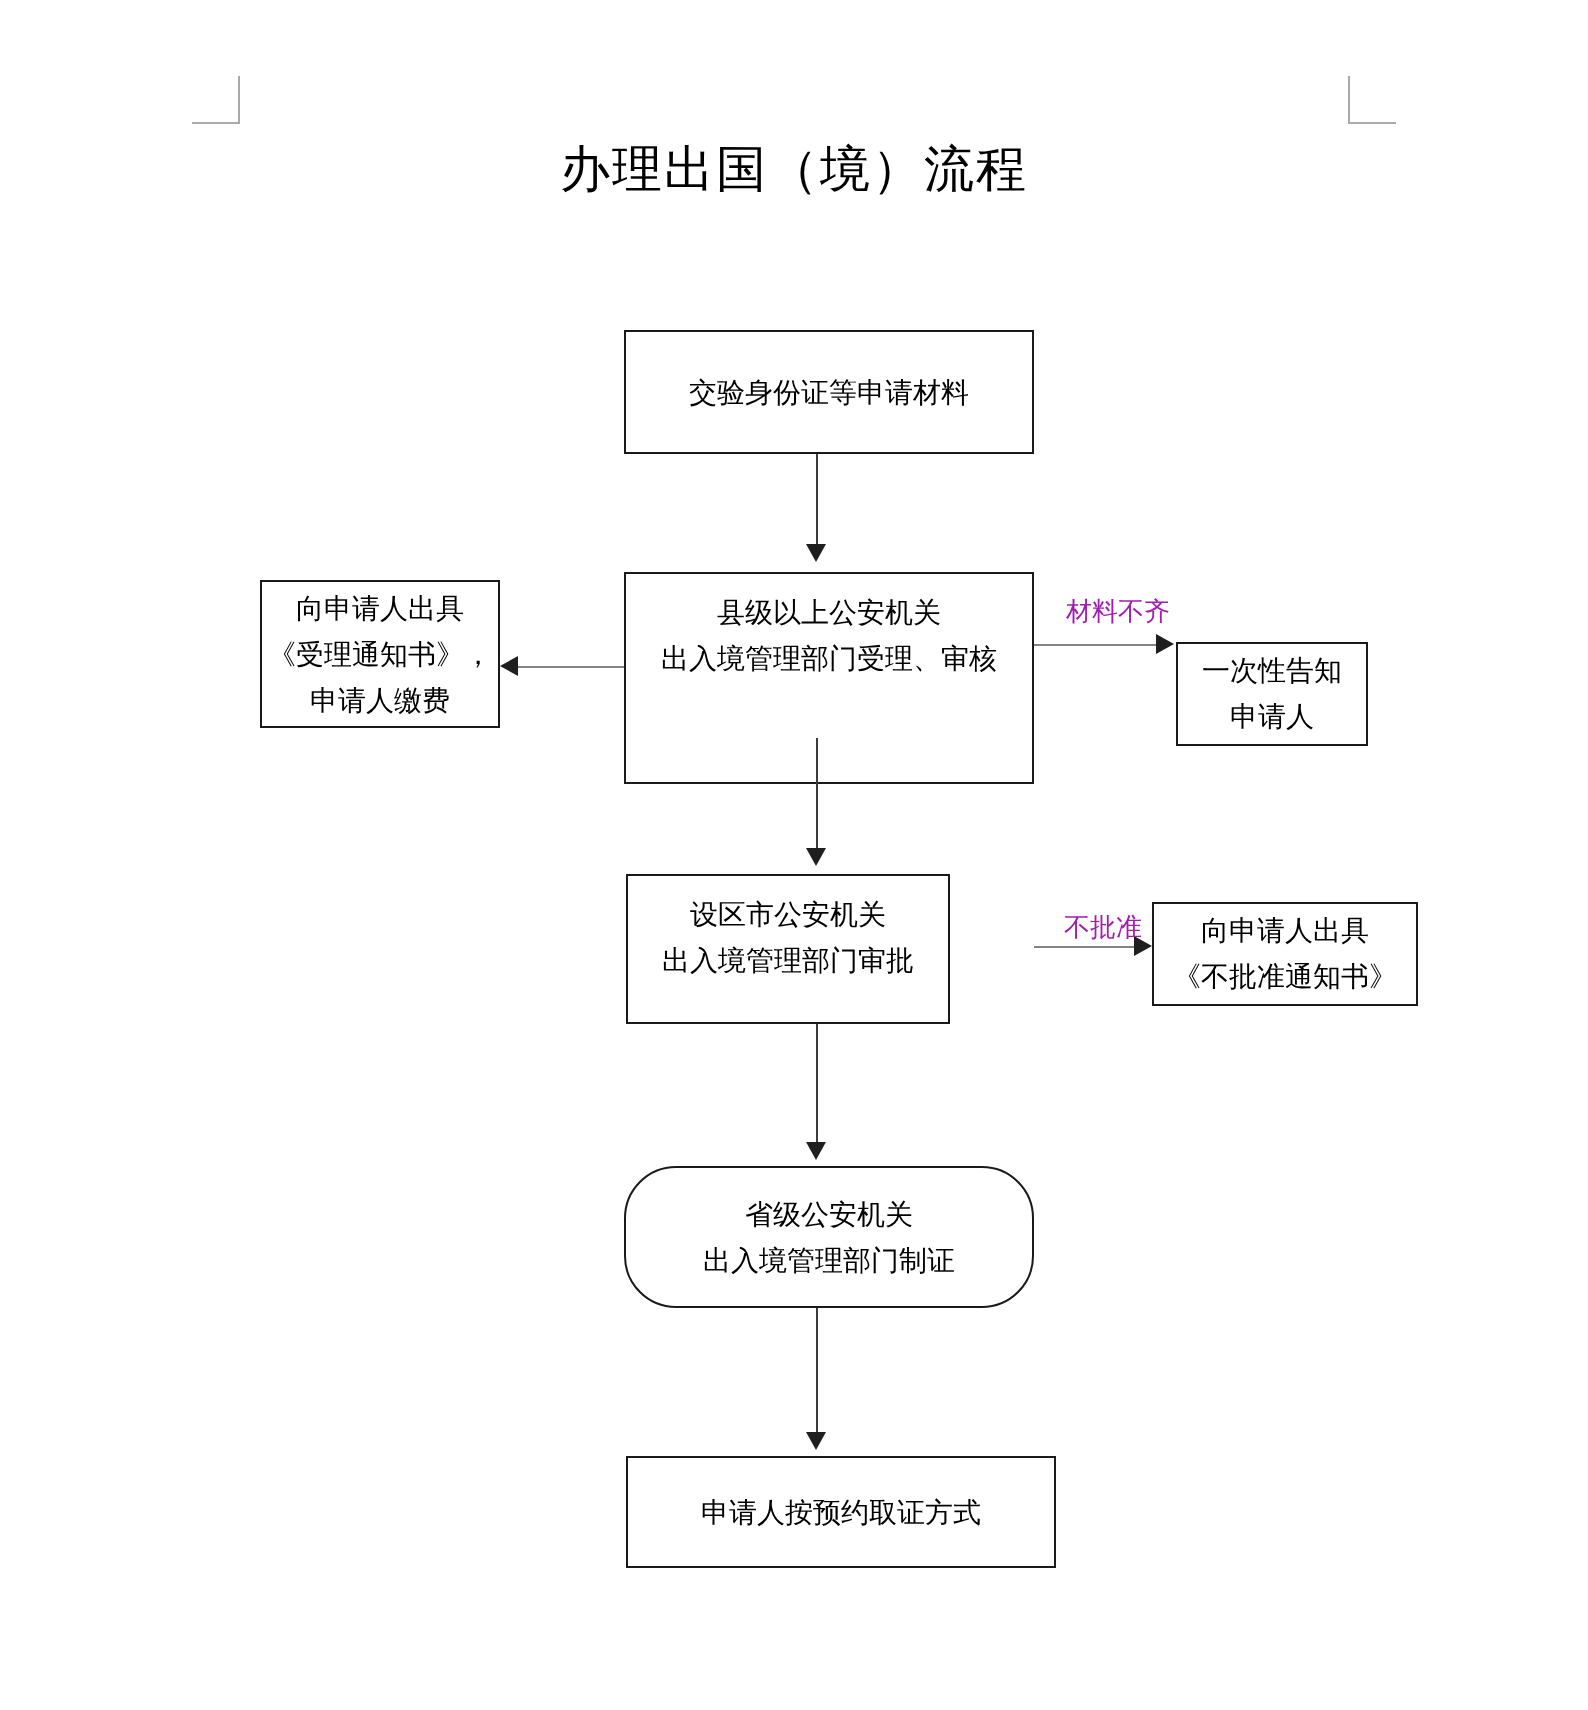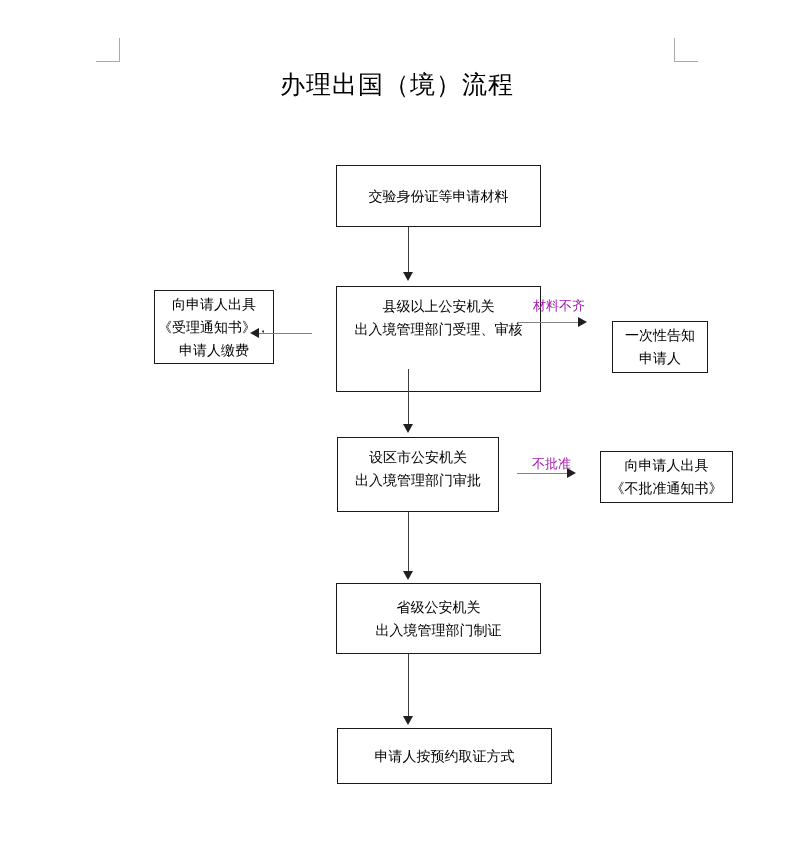--- a/index.html
+++ b/index.html
@@ -50,21 +50,20 @@
     background: #ffffff;
     box-sizing: border-box;
     display: flex;
     flex-direction: column;
     align-items: center;
     justify-content: center;
     text-align: center;
     font-size: 14px;
     line-height: 23px;
     color: #000000;
-    margin-left: 24px;
   }
   .node.top-align {
     justify-content: flex-start;
     padding-top: 8px;
   }
   .vline {
     position: absolute;
     width: 1px;
     background: #3c3c3c;
   }
@@ -138,21 +137,21 @@
   <div class="node top-align" style="left:313px; top:437px; width:162px; height:75px;">
     <span>设区市公安机关</span>
     <span>出入境管理部门审批</span>
   </div>
 
   <div class="node" style="left:576px; top:451px; width:133px; height:52px;">
     <span>向申请人出具</span>
     <span>《不批准通知书》</span>
   </div>
 
-  <div class="node" style="left:312px; top:583px; width:205px; height:71px;">
+  <div class="node" style="left:312px; top:583px; width:205px; height:71px;border-radius:26px;">
     <span>省级公安机关</span>
     <span>出入境管理部门制证</span>
   </div>
 
   <div class="node" style="left:313px; top:728px; width:215px; height:56px;">
     <span>申请人按预约取证方式</span>
   </div>
 
   <div class="vline" style="left:408px; top:227px; height:46px;"></div>
   <div class="arrow-down" style="left:403px; top:272px;"></div>

